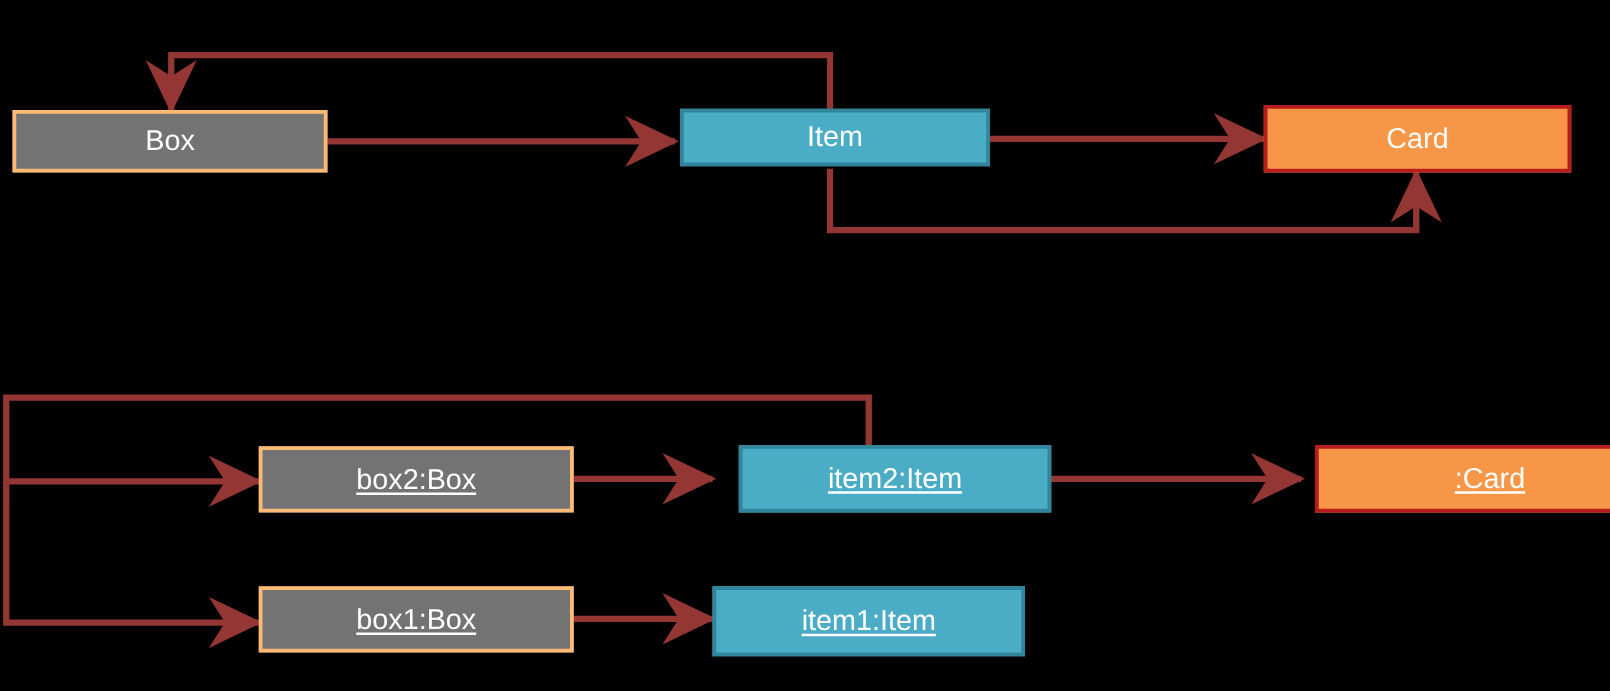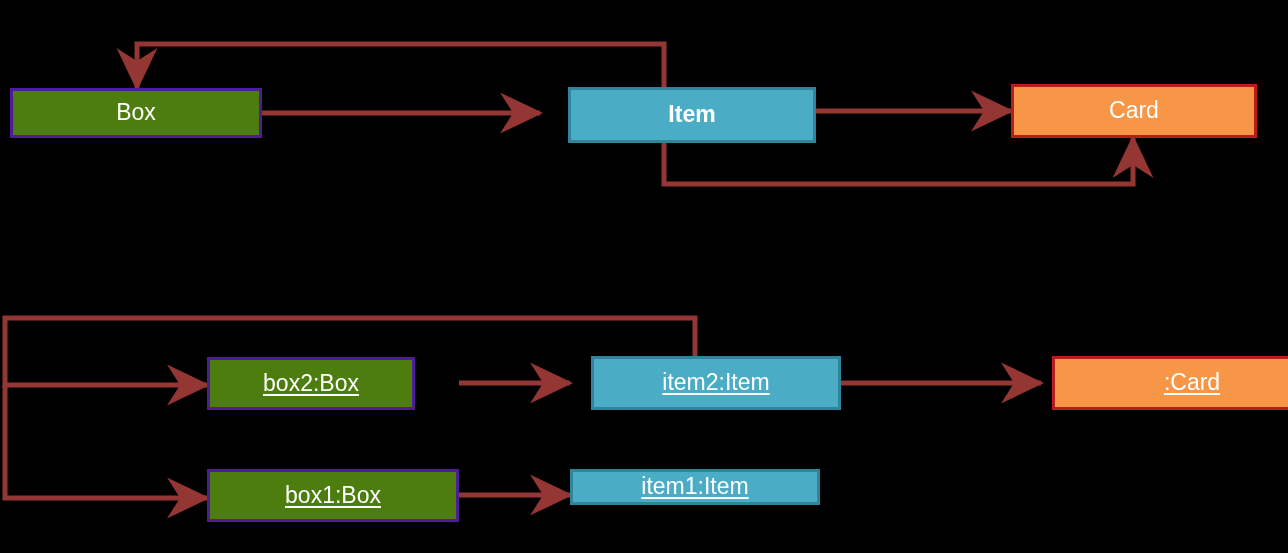--- a/index.html
+++ b/index.html
@@ -40,22 +40,22 @@
   }
   .node.class-node .node-label {
     font-size: 23px;
   }
   .node.object-node .node-label {
     font-size: 23px;
     text-decoration: underline;
     text-underline-offset: 3px;
   }
   .fill-red {
-    background: #4d7c0f;
-    border: 3px solid #4c1d95;
+    background: #737373;
+    border: 3px solid #fdba74;
   }
   .fill-blue {
     background: #4BACC6;
     border: 3px solid #31859B;
   }
   .fill-orange {
     background: #F79646;
     border: 3px solid #b91c1c;
   }
 </style>
@@ -80,36 +80,36 @@
         <polyline points="459,495 570,495" fill="none" stroke="#943634" stroke-width="5" stroke-linecap="butt" stroke-linejoin="miter" marker-end="url(#arrowhead)"></polyline>
         <polyline points="695,356 695,318 5,318 5,385 207,385" fill="none" stroke="#943634" stroke-width="5" stroke-linecap="butt" stroke-linejoin="miter" marker-end="url(#arrowhead)"></polyline>
         <polyline points="5,385 5,498 207,498" fill="none" stroke="#943634" stroke-width="5" stroke-linecap="butt" stroke-linejoin="miter" marker-end="url(#arrowhead)"></polyline>
       </g>
   </svg>
 
   <div id="node-layer">
       <div class="node class-node fill-red" style="left: 10px; top: 88px; width: 252px; height: 50px;">
         <span class="node-label">Box</span>
       </div>
-      <div class="node class-node fill-blue" style="left: 568px; top: 87px; width: 248px; height: 56px; font-weight: bold;">
+      <div class="node class-node fill-blue" style="left: 544px; top: 87px; width: 248px; height: 46px;">
         <span class="node-label">Item</span>
       </div>
       <div class="node class-node fill-orange" style="left: 1011px; top: 84px; width: 246px; height: 54px;">
         <span class="node-label">Card</span>
       </div>
-      <div class="node object-node fill-red" style="left: 207px; top: 357px; width: 208px; height: 53px;">
+      <div class="node object-node fill-red" style="left: 207px; top: 357px; width: 252px; height: 53px;">
         <span class="node-label">box2:Box</span>
       </div>
       <div class="node object-node fill-blue" style="left: 591px; top: 356px; width: 250px; height: 54px;">
         <span class="node-label">item2:Item</span>
       </div>
       <div class="node object-node fill-orange" style="left: 1052px; top: 356px; width: 260px; height: 54px; padding-left: 20px;">
         <span class="node-label">:Card</span>
       </div>
       <div class="node object-node fill-red" style="left: 207px; top: 469px; width: 252px; height: 53px;">
         <span class="node-label">box1:Box</span>
       </div>
-      <div class="node object-node fill-blue" style="left: 570px; top: 469px; width: 250px; height: 36px;">
+      <div class="node object-node fill-blue" style="left: 570px; top: 469px; width: 250px; height: 56px;">
         <span class="node-label">item1:Item</span>
       </div>
     </div>
 
 </div>
 
 </body></html>

